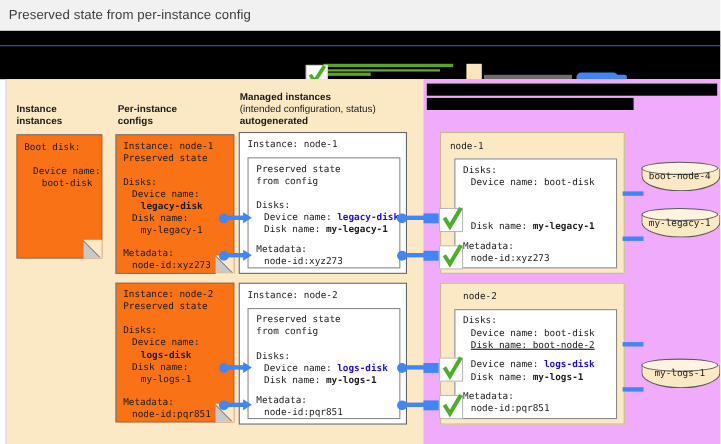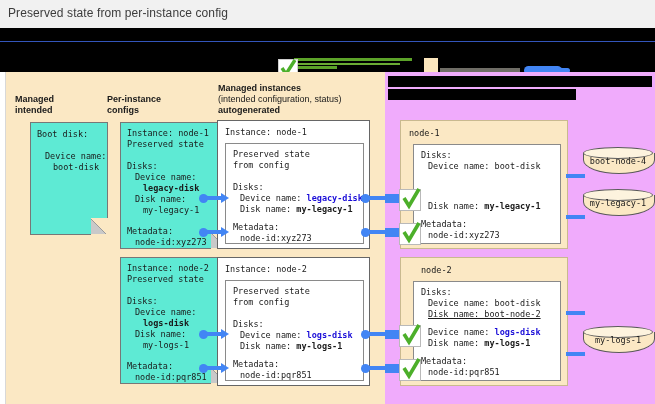--- a/index.html
+++ b/index.html
@@ -56,23 +56,22 @@
   
   .colhead{
     position:absolute;font-size:9px;line-height:11px;color:#1a1a1a;
     font-family:"Liberation Sans",sans-serif;
   }
   .colhead b{font-weight:bold;}
   .colhead .reg{font-weight:normal;}
 
   
   .note{
-    position:absolute;background:#5eead4;border:1px solid #777;
+    position:absolute;background:#f97316;border:1px solid #777;
     box-sizing:border-box;
-    margin-left:15px;
   }
   .note .fold{
     position:absolute;right:-1px;bottom:-1px;width:16px;height:16px;
     background:linear-gradient(225deg,#fbe8c4 0 50%,#9a9a9a 50% 56%,#c9c9c9 56% 100%);
     border-right:1px solid #fbe8c4;border-bottom:1px solid #fbe8c4;
   }
   .mono{
     font-family:"DejaVu Sans Mono","Liberation Mono",monospace;
     font-size:8.5px;line-height:11px;color:#1a1a1a;white-space:pre;
   }
@@ -130,22 +129,22 @@
   <div class="gray-line"></div>
   <div class="blue-blob"></div>
   <div class="blue-blob2"></div>
   <span class="lbl" style="left:300px;top:34px;"></span>
   <span class="lbl" style="left:444px;top:34px;"></span>
 </div>
 
 <div id="cream-panel">
 
   <div class="colhead" style="left:9px;top:22px;">
-    <b>Managed</b><br>
-    <b>intended</b>
+    <b>Instance</b><br>
+    <b>instances</b>
   </div>
   <div class="colhead" style="left:212px;top:11px;">
     <b>Managed instances</b><br>
     <span class="reg">(intended configuration, status)</span><br>
     <b>autogenerated</b>
   </div>
   <div class="colhead" style="left:101px;top:22px;">
     <b>Per-instance</b><br>
     <b>configs</b>
   </div>

